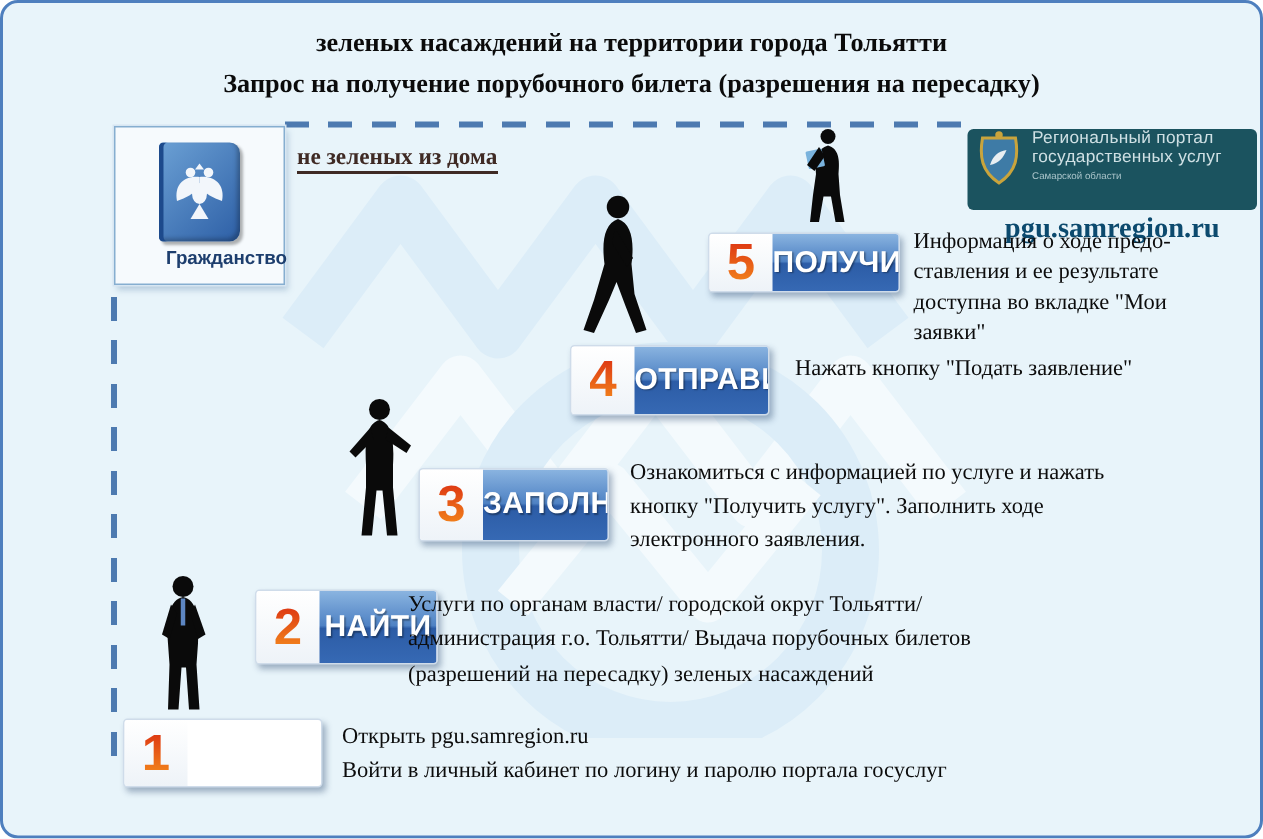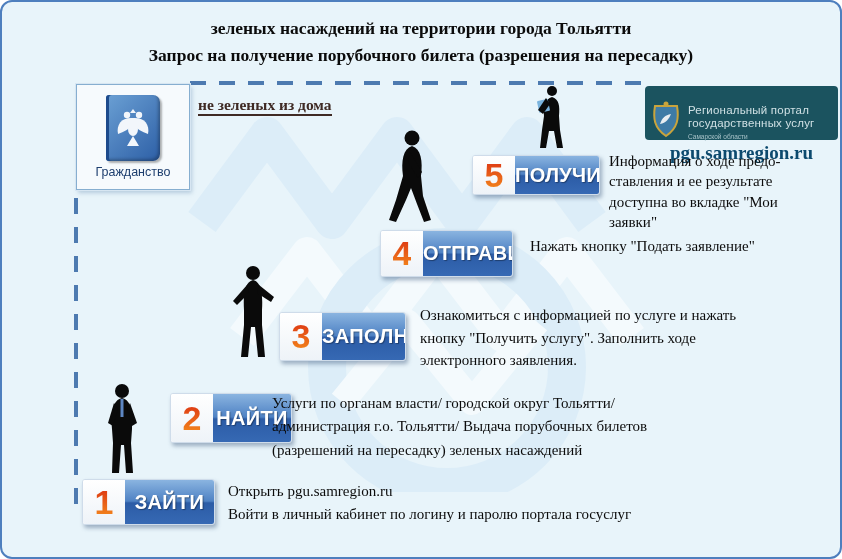--- a/index.html
+++ b/index.html
@@ -20,30 +20,30 @@
   .dash-v{left:72px;top:196px;width:4px;height:318px;
     background:repeating-linear-gradient(180deg,#4d7ab0 0 16px,transparent 16px 29px);}
   
   .card{left:74px;top:82px;width:112px;height:104px;background:#f6fafd;
     border:1px solid #86aed0;box-shadow:0 0 0 1px #d7e6f2,2px 3px 4px rgba(90,130,170,.35);
     display:flex;flex-direction:column;align-items:center;justify-content:center;gap:4px;}
   .book{width:54px;height:66px;border-radius:3px 7px 7px 3px;
     background:linear-gradient(135deg,#6ba0d4,#2d5fa6);
     box-shadow:inset 3px 0 0 #1d4a8c, inset -2px -2px 3px rgba(0,0,0,.25), 2px 2px 2px rgba(0,0,0,.3);
     display:flex;align-items:center;justify-content:center;}
-  .card-label{font-family:"Liberation Sans",sans-serif;font-weight:normal;
-    font-size:12.5px;color:#1d3e6e;}
+  .card-label{font-family:"Liberation Sans",sans-serif;font-weight:bold;
+    font-size:12.5px;color:#1d3e6e;padding-left:36px;}
   
   .intro{left:196px;top:92px;width:185px;font-weight:bold;font-size:15.5px;
     line-height:1.4;color:#3f2a24;}
   .intro .num5{color:#e22a1c;}
   .intro .ul{border-bottom:2px solid #3f2a24;display:inline-block;line-height:1.15;}
   
   .portal-box{left:643px;top:84px;width:193px;height:54px;background:#1b535f;
-    border-radius:4px;display:flex;align-items:flex-end;gap:7px;padding:0 6px;box-sizing:border-box;}
+    border-radius:4px;display:flex;align-items:flex-start;gap:7px;padding:0 6px;box-sizing:border-box;}
   .portal-text{color:#cfe0e4;font-family:"Liberation Sans",sans-serif;line-height:1.15;}
   .portal-text .l1{font-size:11.5px;letter-spacing:.2px;}
   .portal-text .l2{font-size:6.5px;margin-top:2px;color:#a8c3c9;}
   .portal-url{left:643px;top:140px;width:193px;text-align:center;font-weight:bold;
     font-size:19px;color:#0c4a6e;}
   
   .step-btn{display:flex;height:100%;border:1px solid #cfdcea;border-radius:3px;
     box-shadow:2px 3px 4px rgba(40,70,110,.4);background:#fff;overflow:hidden;cursor:pointer;}
   .num-tile{flex:0 0 42px;background:linear-gradient(#ffffff,#eef3f8);
     display:flex;align-items:center;justify-content:center;}
@@ -170,21 +170,20 @@
   </div>
   <div class="abs desc d2">Услуги по органам власти/ городской округ Тольятти/
 администрация г.о. Тольятти/ Выдача порубочных билетов
 (разрешений на пересадку) зеленых насаждений</div>
 
   <div class="abs s1">
     <div class="step-btn">
       <div class="num-tile">
           <span class="num">1</span>
         </div>
-      <div class="btn-label">ЗАЙТИ</div>
     </div>
   </div>
   <div class="abs desc d1">Открыть pgu.samregion.ru
 Войти в личный кабинет по логину и паролю портала госуслуг</div>
 
   <svg class="abs fig" style="left:528px;top:84px" width="42" height="64" viewBox="0 0 42 64">
     <circle cx="22" cy="5" r="5" fill="#0a0a0a"></circle>
     <path d="M22 11 C15 13 13 20 14 30 L12 44 L10 62 L16 62 L19 45 L24 45 L27 62 L33 62 L30 44 L29 30 C30 20 29 13 22 11 Z" fill="#0a0a0a"></path>
     <rect x="8" y="14" width="11" height="12" rx="1" transform="rotate(-12 13 20)" fill="#7ab3dd"></rect>
     <path d="M16 12 L8 24 L13 28 L20 18 Z" fill="#0a0a0a"></path>

